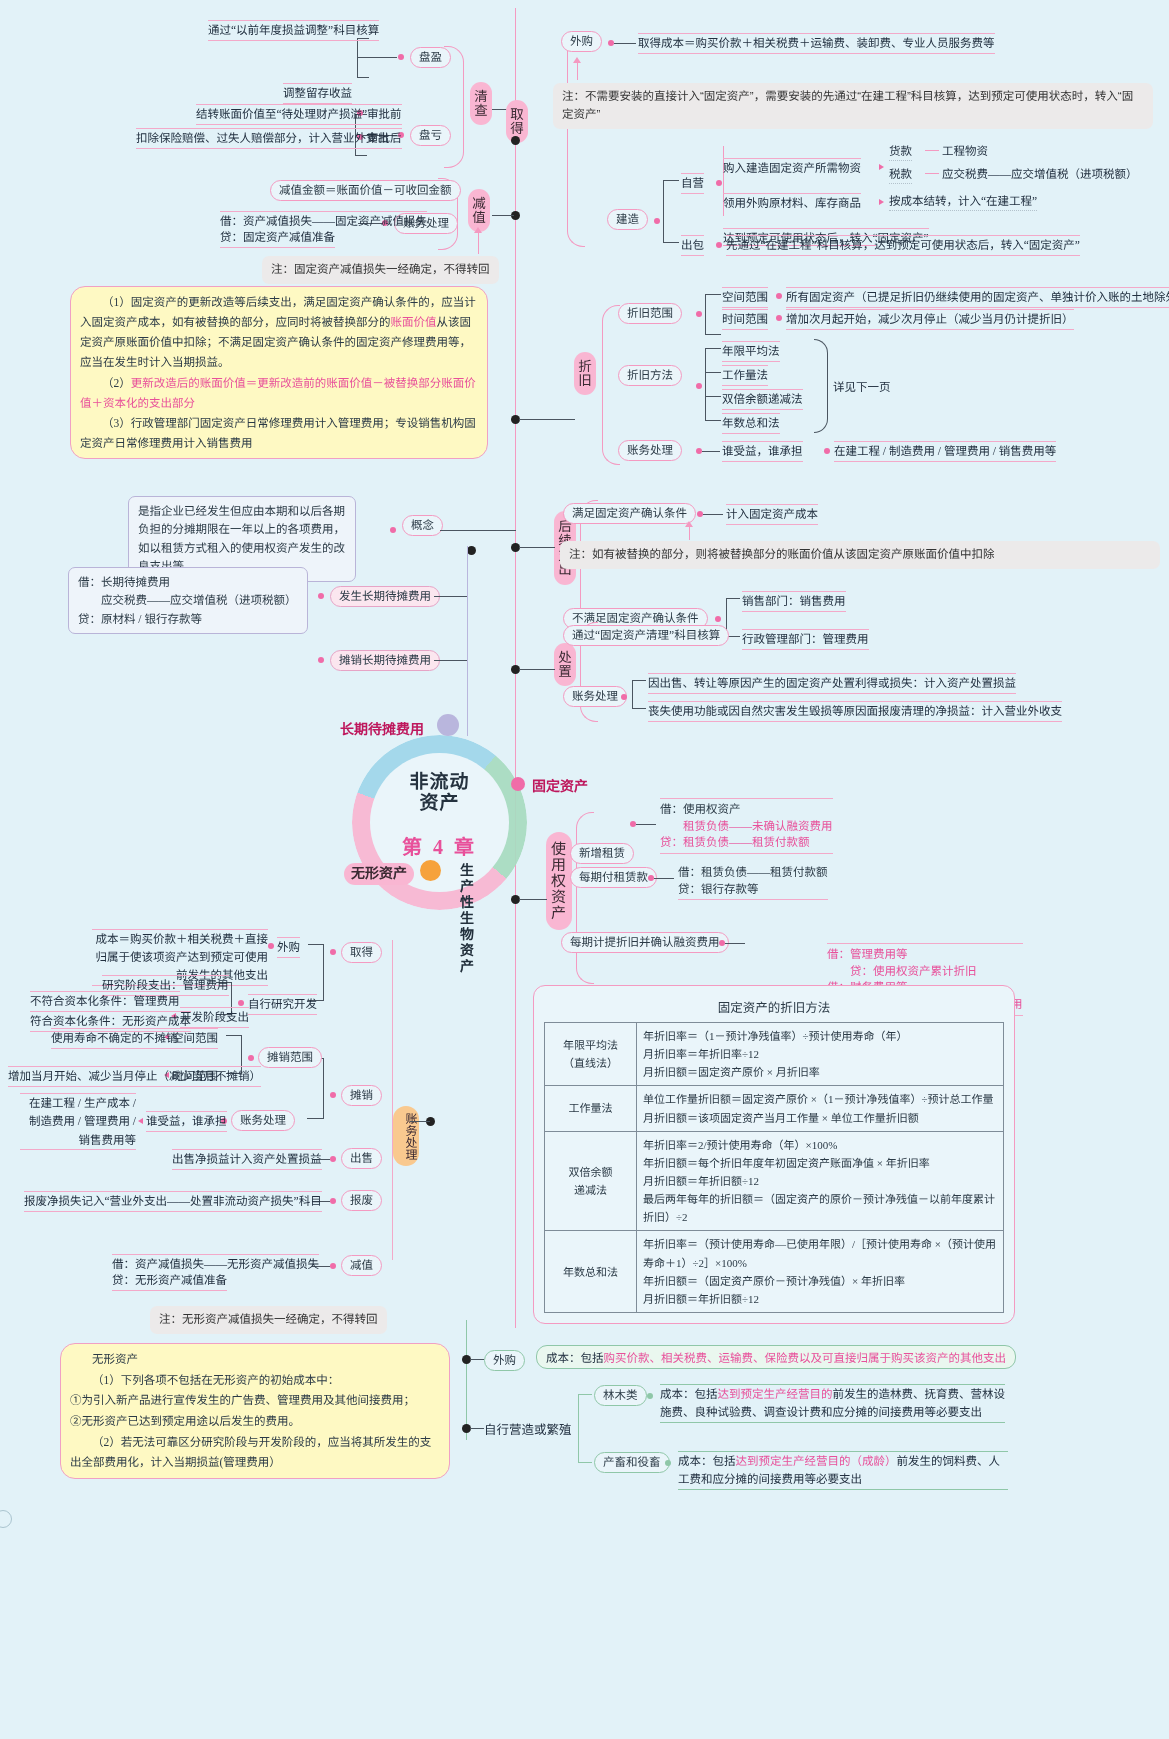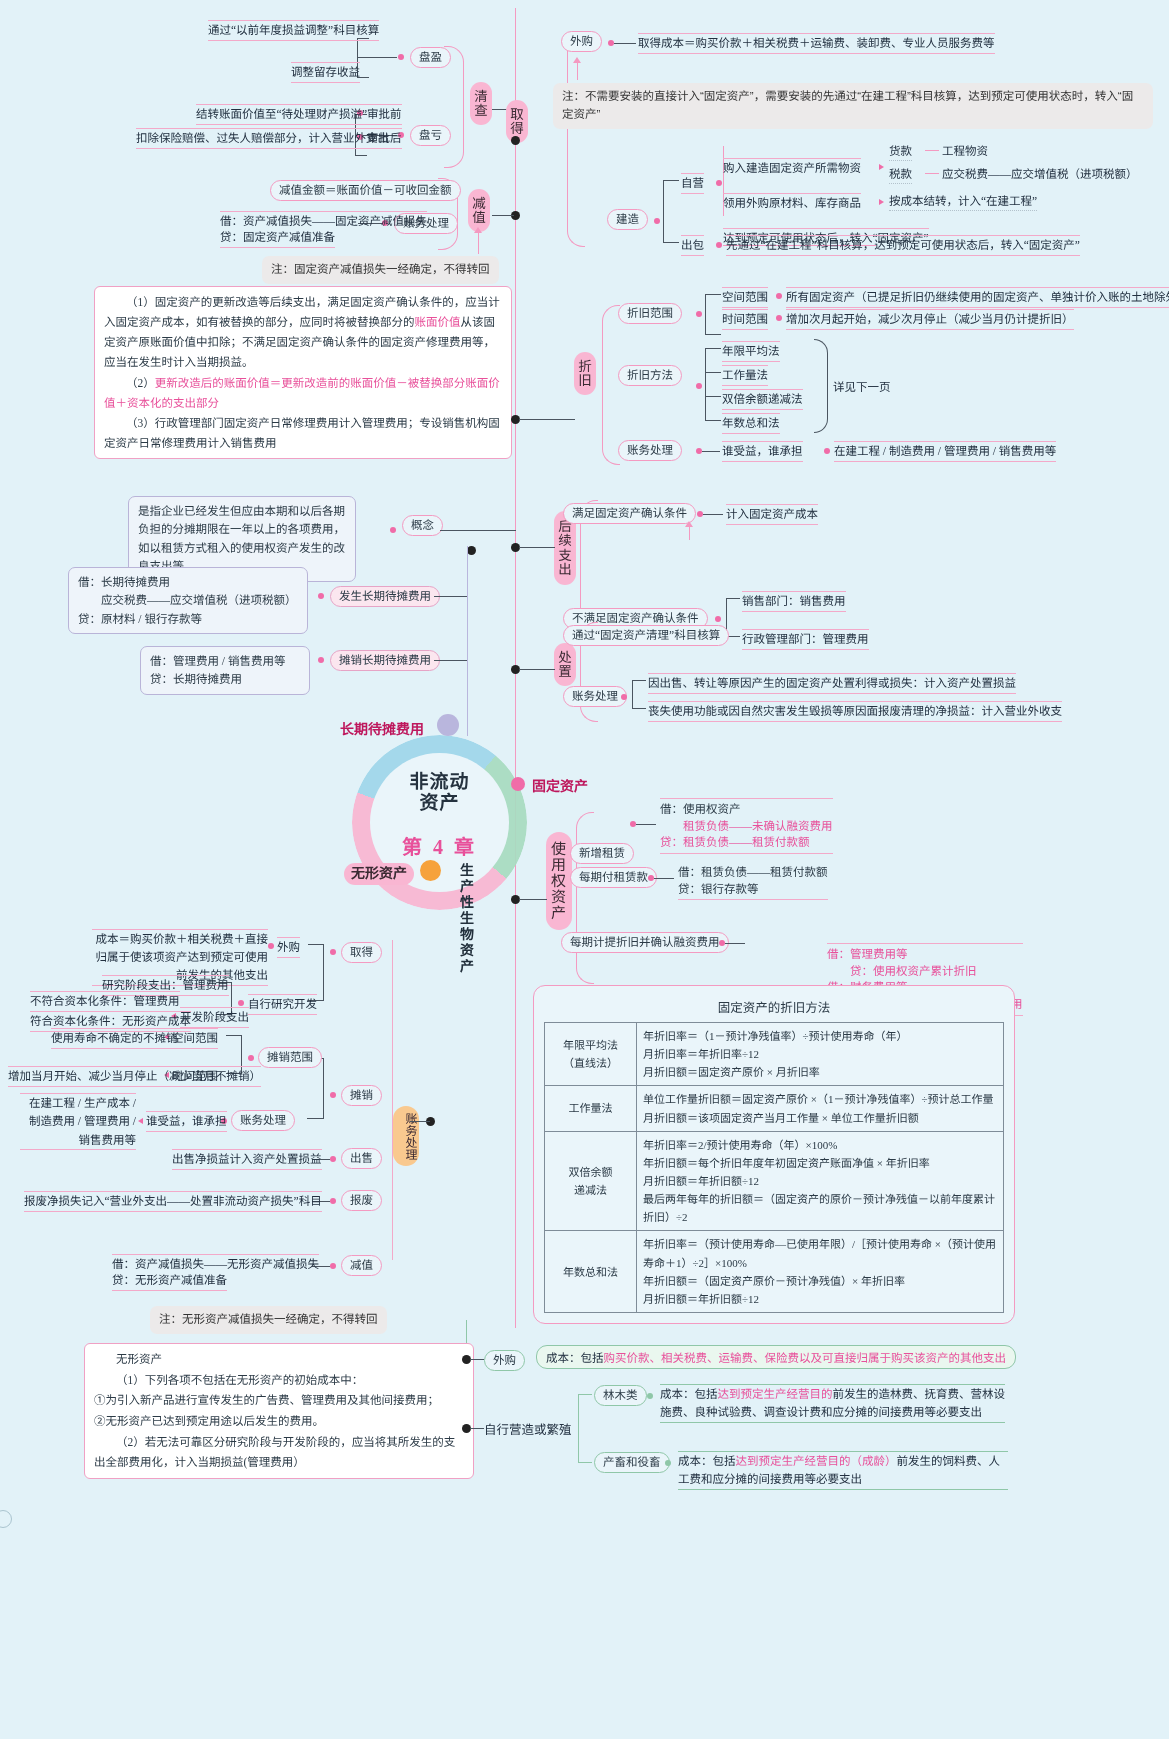--- a/index.html
+++ b/index.html
@@ -45,22 +45,22 @@
   .pill-vert-lg { font-size:15px; width:26px; }
 
   
   .note {
     background:#eceaea; border-radius:7px; color:#333;
     font-size:11.5px; padding:5px 9px; line-height:1.55;
     font-family:"Liberation Sans","DejaVu Sans",sans-serif;
   }
 
   
-  .obox { border:1.2px solid #f49ac1; border-radius:6px; background:#ffffff;
-          font-size:11.5px; padding:5px 9px; line-height:1.6;margin-left:24px; }
+  .obox { border:1.2px solid #f49ac1; border-radius:15px; background:#fef9c3;
+          font-size:11.5px; padding:5px 9px; line-height:1.6; }
   .obox-lav { border:1.2px solid #b9b4d8; border-radius:7px; background:#eef4fa;
           font-size:11.5px; padding:5px 9px; line-height:1.6; }
 
   
   .ln-h { position:absolute; height:0; border-top:1.3px solid #4a5560; }
   .ln-v { position:absolute; width:0; border-left:1.3px solid #4a5560; }
   .ln-h-pk { position:absolute; height:0; border-top:1.3px solid #f49ac1; }
   .ln-v-pk { position:absolute; width:0; border-left:1.3px solid #f49ac1; }
   .dot { position:absolute; width:6px; height:6px; border-radius:50%; background:#f06ca8; }
   .dot-b { position:absolute; width:9px; height:9px; border-radius:50%; background:#222; }
@@ -152,21 +152,21 @@
   <div class="ln-h" style="left:492px; top:109px; width:22px;"></div>
   <div class="brace" style="left:444px; top:46px; width:20px; height:122px; border-left:none;"></div>
 
   <div class="abs pill" style="left:410px; top:47px;">盘盈</div>
   <div class="dot" style="left:398px; top:54px;"></div>
   <div class="ln-h" style="left:357px; top:57px; width:40px;"></div>
   <div class="ln-v" style="left:357px; top:38px; height:40px;"></div>
   <div class="ln-h" style="left:357px; top:38px; width:12px;"></div>
   <div class="ln-h" style="left:357px; top:77px; width:12px;"></div>
   <div class="abs t t-dark ulb" style="left:208px; top:20px;">通过“以前年度损益调整”科目核算</div>
-  <div class="abs t t-dark ulb" style="left:283px; top:62px;margin-left:8px;">调整留存收益</div>
+  <div class="abs t t-dark ulb" style="left:283px; top:83px;">调整留存收益</div>
 
   <div class="abs pill" style="left:410px; top:125px;">盘亏</div>
   <div class="dot" style="left:398px; top:132px;"></div>
   <div class="ln-h" style="left:355px; top:135px; width:42px;"></div>
   <div class="ln-v" style="left:355px; top:114px; height:42px;"></div>
   <div class="ln-h" style="left:355px; top:114px; width:12px;"></div>
   <div class="ln-h" style="left:355px; top:155px; width:12px;"></div>
 
   <div class="abs t t-dark ulb" style="left:367px; top:104px;">审批前</div>
   <div class="dot" style="left:357px; top:110px;"></div>
@@ -298,20 +298,21 @@
   <div class="brace-l" style="left:580px; top:500px; width:18px; height:140px; border-right:none;"></div>
 
   <div class="abs pill" style="left:563px; top:503px;">满足固定资产确认条件</div>
   <div class="dot" style="left:697px; top:511px;"></div>
   <div class="ln-h" style="left:703px; top:514px; width:20px;"></div>
   <div class="abs t t-dark ulb" style="left:726px; top:504px;">计入固定资产成本</div>
 
   <div class="ln-v-pk" style="left:689px; top:524px; height:16px;"></div>
   <div class="abs" style="left:685px; top:521px; width:0;height:0;border-bottom:6px solid #f49ac1;
               border-left:4px solid transparent;border-right:4px solid transparent;"></div>
+  <div class="abs note" style="left:560px; top:541px; width:600px;">注：如有被替换的部分，则将被替换部分的账面价值从该固定资产原账面价值中扣除</div>
 
   <div class="abs pill" style="left:563px; top:608px;">不满足固定资产确认条件</div>
   <div class="dot" style="left:715px; top:616px;"></div>
   <div class="ln-v" style="left:726px; top:598px; height:38px;"></div>
   <div class="ln-h" style="left:726px; top:598px; width:14px;"></div>
   <div class="ln-h" style="left:726px; top:636px; width:14px;"></div>
   <div class="abs t t-dark ulb" style="left:742px; top:591px;">销售部门：销售费用</div>
   <div class="abs t t-dark ulb" style="left:742px; top:629px;">行政管理部门：管理费用</div>
 
   <div class="abs pill-vert" style="left:554px; top:643px;">处置</div>
@@ -339,24 +340,20 @@
   <div class="dot" style="left:318px; top:593px;"></div>
   <div class="abs obox-lav" style="left:68px; top:567px; width:240px;">
     <div>借：长期待摊费用</div>
     <div>　　应交税费——应交增值税（进项税额）</div>
     <div>贷：原材料 / 银行存款等</div>
   </div>
   <div class="ln-h" style="left:434px; top:596px; width:34px;"></div>
 
   <div class="abs pill" style="left:330px; top:650px; background:#fbe6ef; border-color:#e6a4c6;">摊销长期待摊费用</div>
   <div class="dot" style="left:318px; top:657px;"></div>
-  <div class="abs obox-lav" style="left:140px; top:646px; width:170px;">
-    <div>借：管理费用 / 销售费用等</div>
-    <div>贷：长期待摊费用</div>
-  </div>
   <div class="ln-h" style="left:434px; top:660px; width:34px;"></div>
   <div class="ln-v-pk" style="left:467px; top:546px; height:190px; border-color:#b9b6dd;"></div>
 
   <div class="abs pill-vert pill-vert-lg" style="left:546px; top:832px; padding:9px 4px;">使用权资产</div>
   <div class="dot-b" style="left:511px; top:895px;"></div>
   <div class="ln-h" style="left:519px; top:899px; width:28px;"></div>
   <div class="brace-l" style="left:576px; top:812px; width:18px; height:172px; border-right:none;"></div>
 
   <div class="abs pill" style="left:570px; top:843px;text-align:right;">新增租赁</div>
   <div class="dot" style="left:630px; top:821px;"></div>

